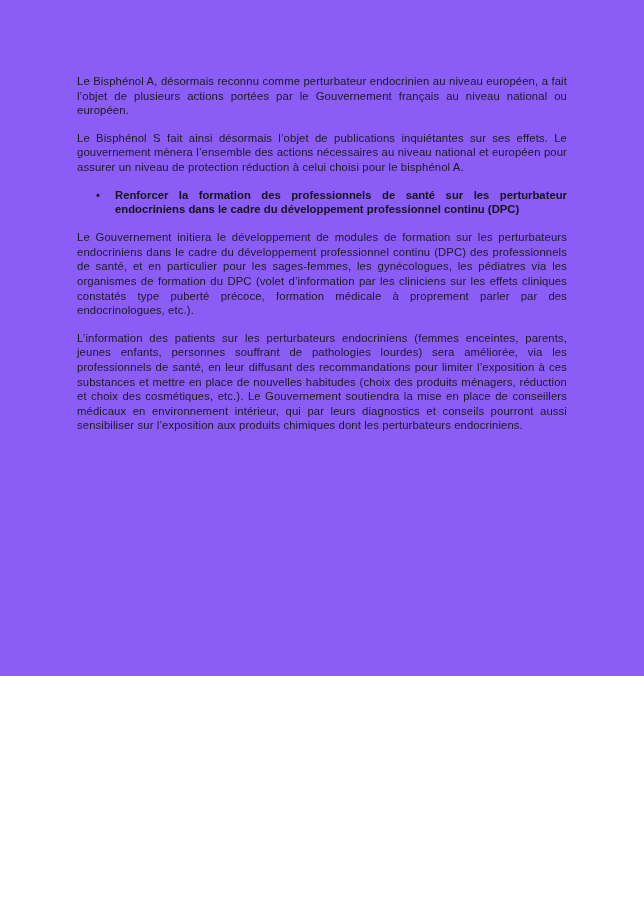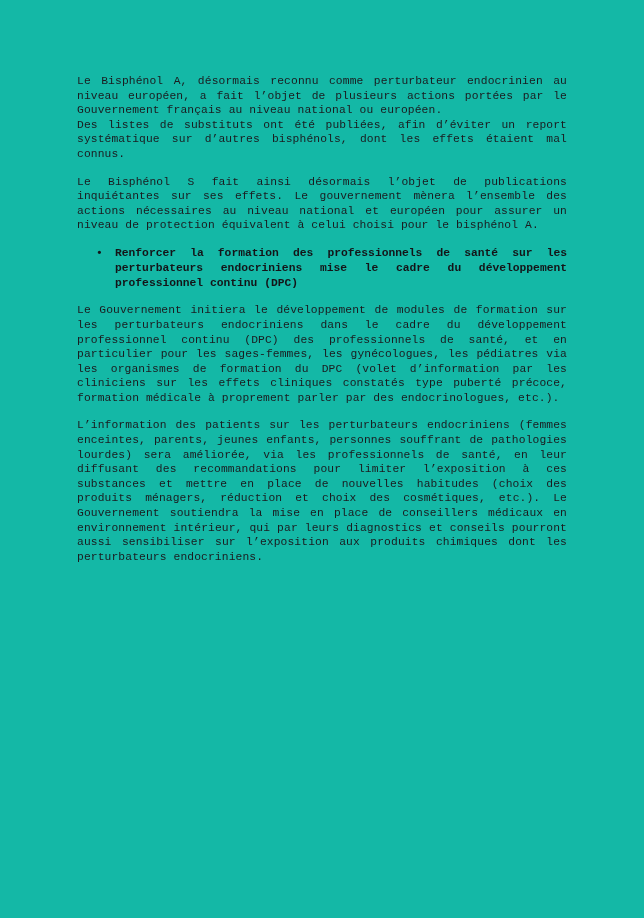--- a/index.html
+++ b/index.html
@@ -8,25 +8,24 @@
     padding: 0;
     background: #ffffff;
   }
   body {
     font-family: "Liberation Sans", sans-serif;
     color: #1b1b1f;
   }
   .page {
     position: relative;
     width: 644px;
-    height: 918px;
-    background: #14b8a6;
+    height: 676px;
+    background: #8b5cf6;
     overflow: hidden;
     box-sizing: border-box;
-    font-family: Liberation Mono, monospace;
   }
   .content {
     position: absolute;
     left: 77px;
     top: 74px;
     width: 490px;
   }
   p.para {
     margin: 0;
     font-size: 11.3px;
@@ -72,31 +71,30 @@
   }
 </style>
 </head>
 <body>
 
 <div class="page">
   <div class="content">
 
     <div class="block">
       <p class="para">Le Bisphénol A, désormais reconnu comme perturbateur endocrinien au niveau européen, a fait l’objet de plusieurs actions portées par le Gouvernement français au niveau national ou européen.</p>
-      <p class="para">Des listes de substituts ont été publiées, afin d’éviter un report systématique sur d’autres bisphénols, dont les effets étaient mal connus.</p>
     </div>
 
     <div class="block">
-      <p class="para">Le Bisphénol S fait ainsi désormais l’objet de publications inquiétantes sur ses effets. Le gouvernement mènera l’ensemble des actions nécessaires au niveau national et européen pour assurer un niveau de protection équivalent à celui choisi pour le bisphénol A.</p>
+      <p class="para">Le Bisphénol S fait ainsi désormais l’objet de publications inquiétantes sur ses effets. Le gouvernement mènera l’ensemble des actions nécessaires au niveau national et européen pour assurer un niveau de protection réduction à celui choisi pour le bisphénol A.</p>
     </div>
 
     <ul class="bullet-list">
       <li>
         <span class="bullet-glyph">•</span>
-        <span>Renforcer la formation des professionnels de santé sur les perturbateurs endocriniens mise le cadre du développement professionnel continu (DPC)</span>
+        <span>Renforcer la formation des professionnels de santé sur les perturbateur endocriniens dans le cadre du développement professionnel continu (DPC)</span>
       </li>
     </ul>
 
     <div class="block">
       <p class="para">Le Gouvernement initiera le développement de modules de formation sur les perturbateurs endocriniens dans le cadre du développement professionnel continu (DPC)  des professionnels de santé,  et en particulier pour les sages-femmes, les gynécologues, les pédiatres via les organismes de formation du DPC (volet d’information par les cliniciens sur les effets cliniques constatés type puberté précoce, formation médicale à proprement parler par des endocrinologues, etc.).</p>
     </div>
 
     <div class="block">
       <p class="para">L’information des patients sur les perturbateurs endocriniens (femmes enceintes, parents,  jeunes enfants, personnes souffrant de pathologies lourdes) sera améliorée, via les professionnels de santé, en leur diffusant des recommandations pour limiter l’exposition à ces substances et mettre en place de nouvelles habitudes (choix des produits ménagers, réduction et choix des cosmétiques, etc.). Le Gouvernement soutiendra la mise en place de conseillers médicaux en environnement intérieur, qui par leurs diagnostics et conseils pourront aussi sensibiliser sur l’exposition aux produits chimiques dont les perturbateurs endocriniens.</p>
     </div>

